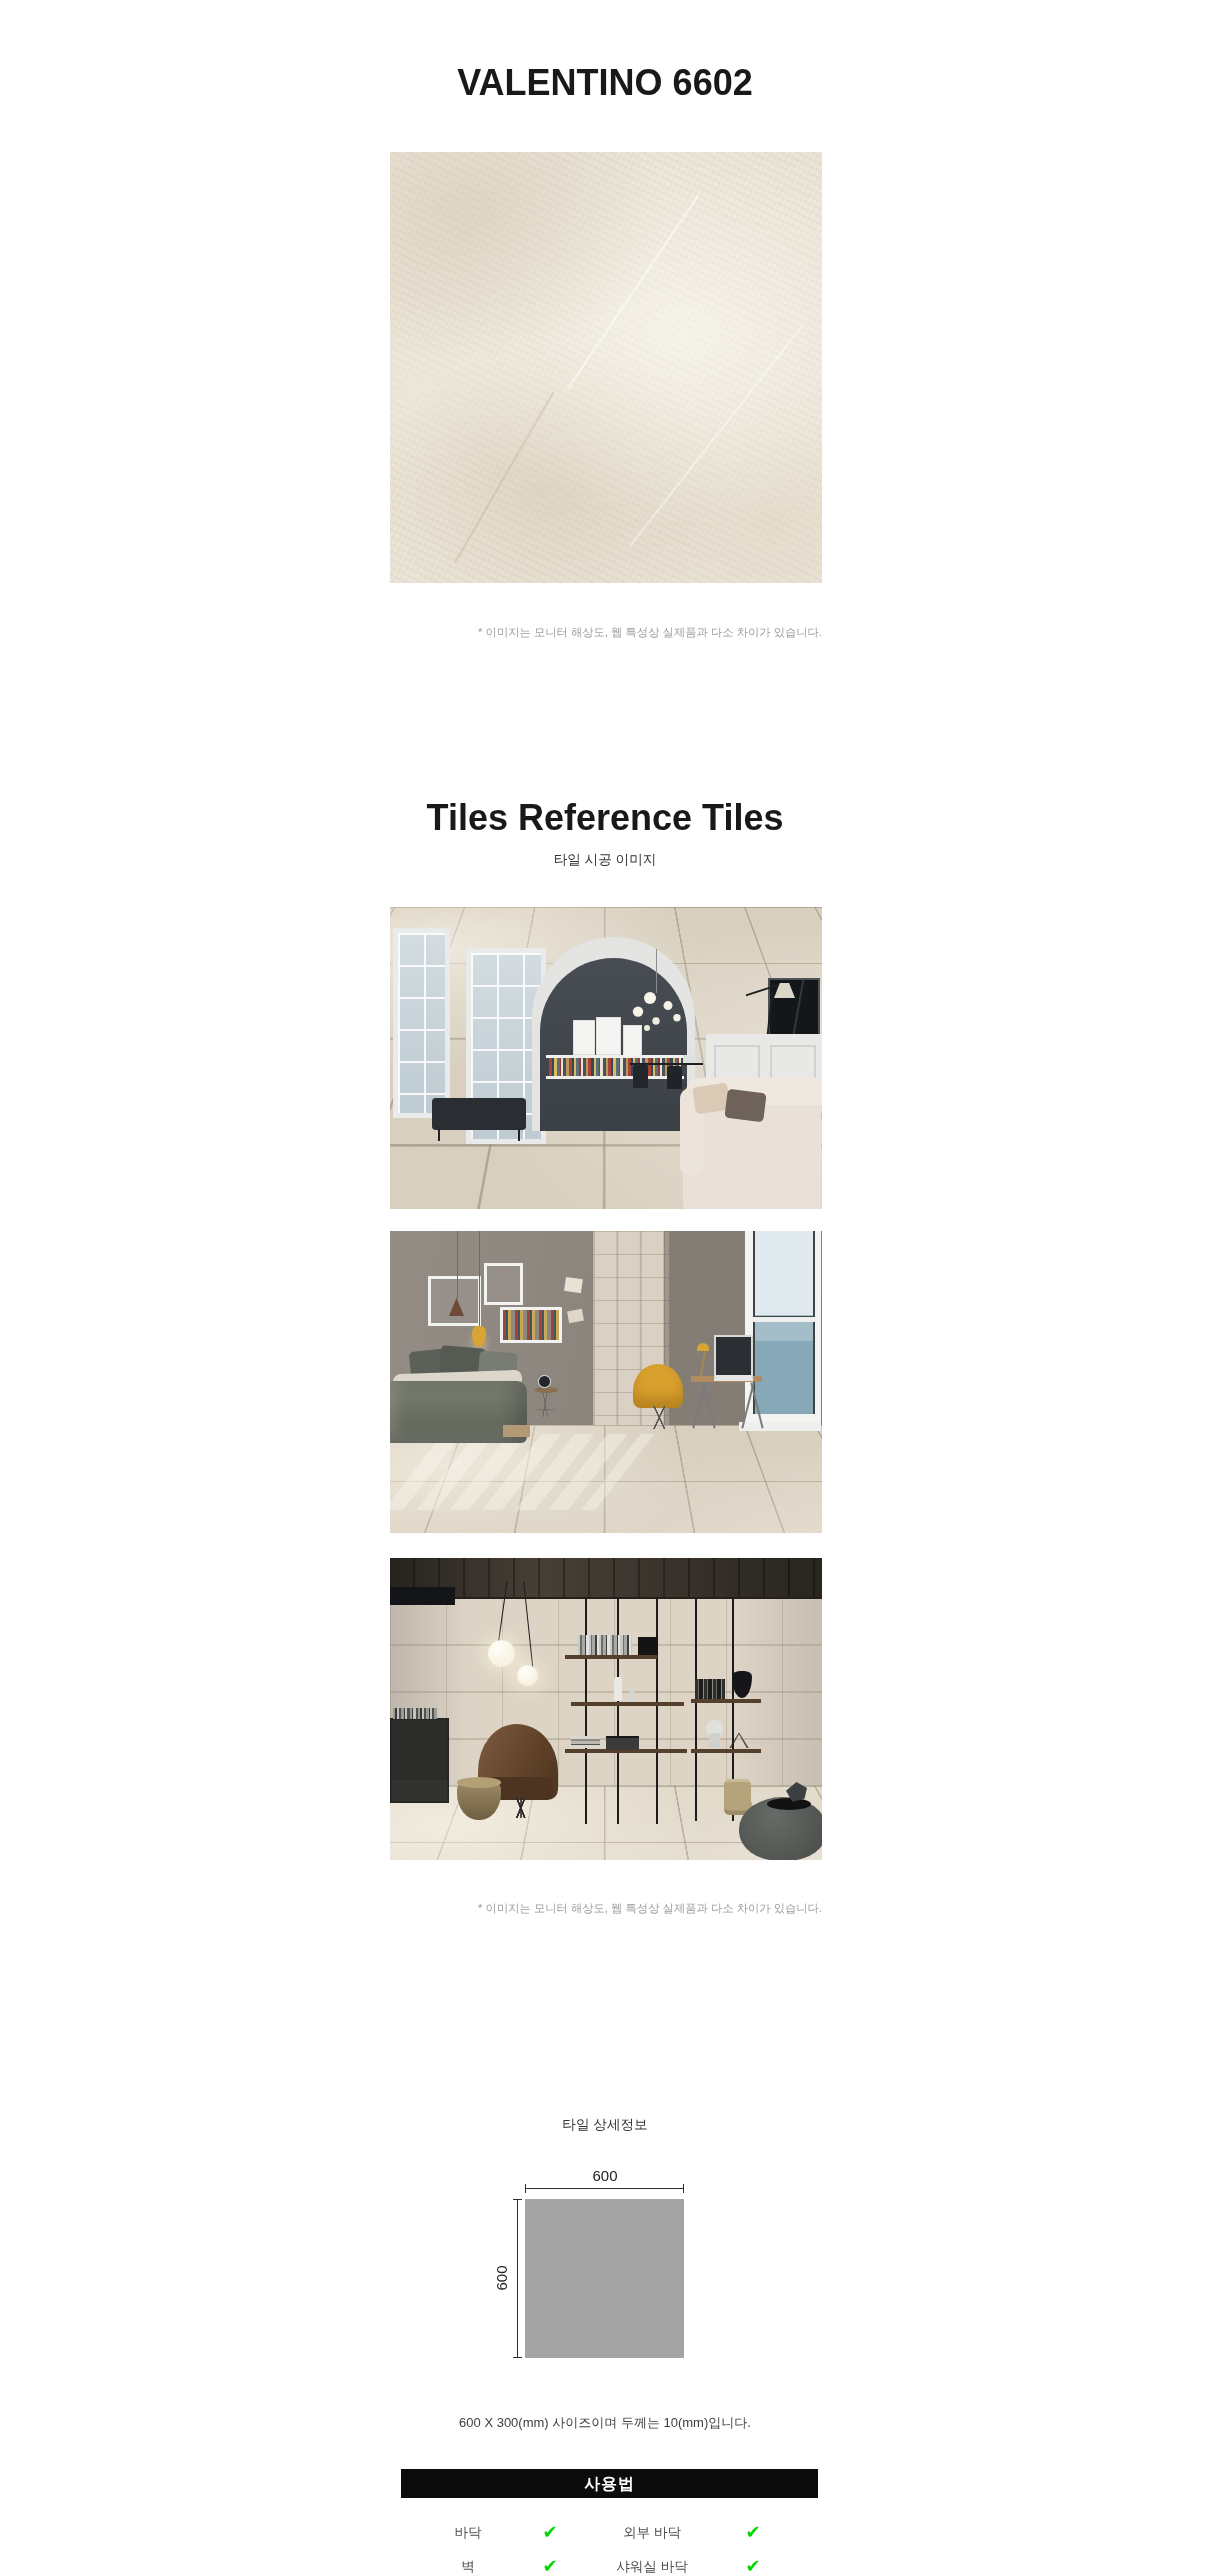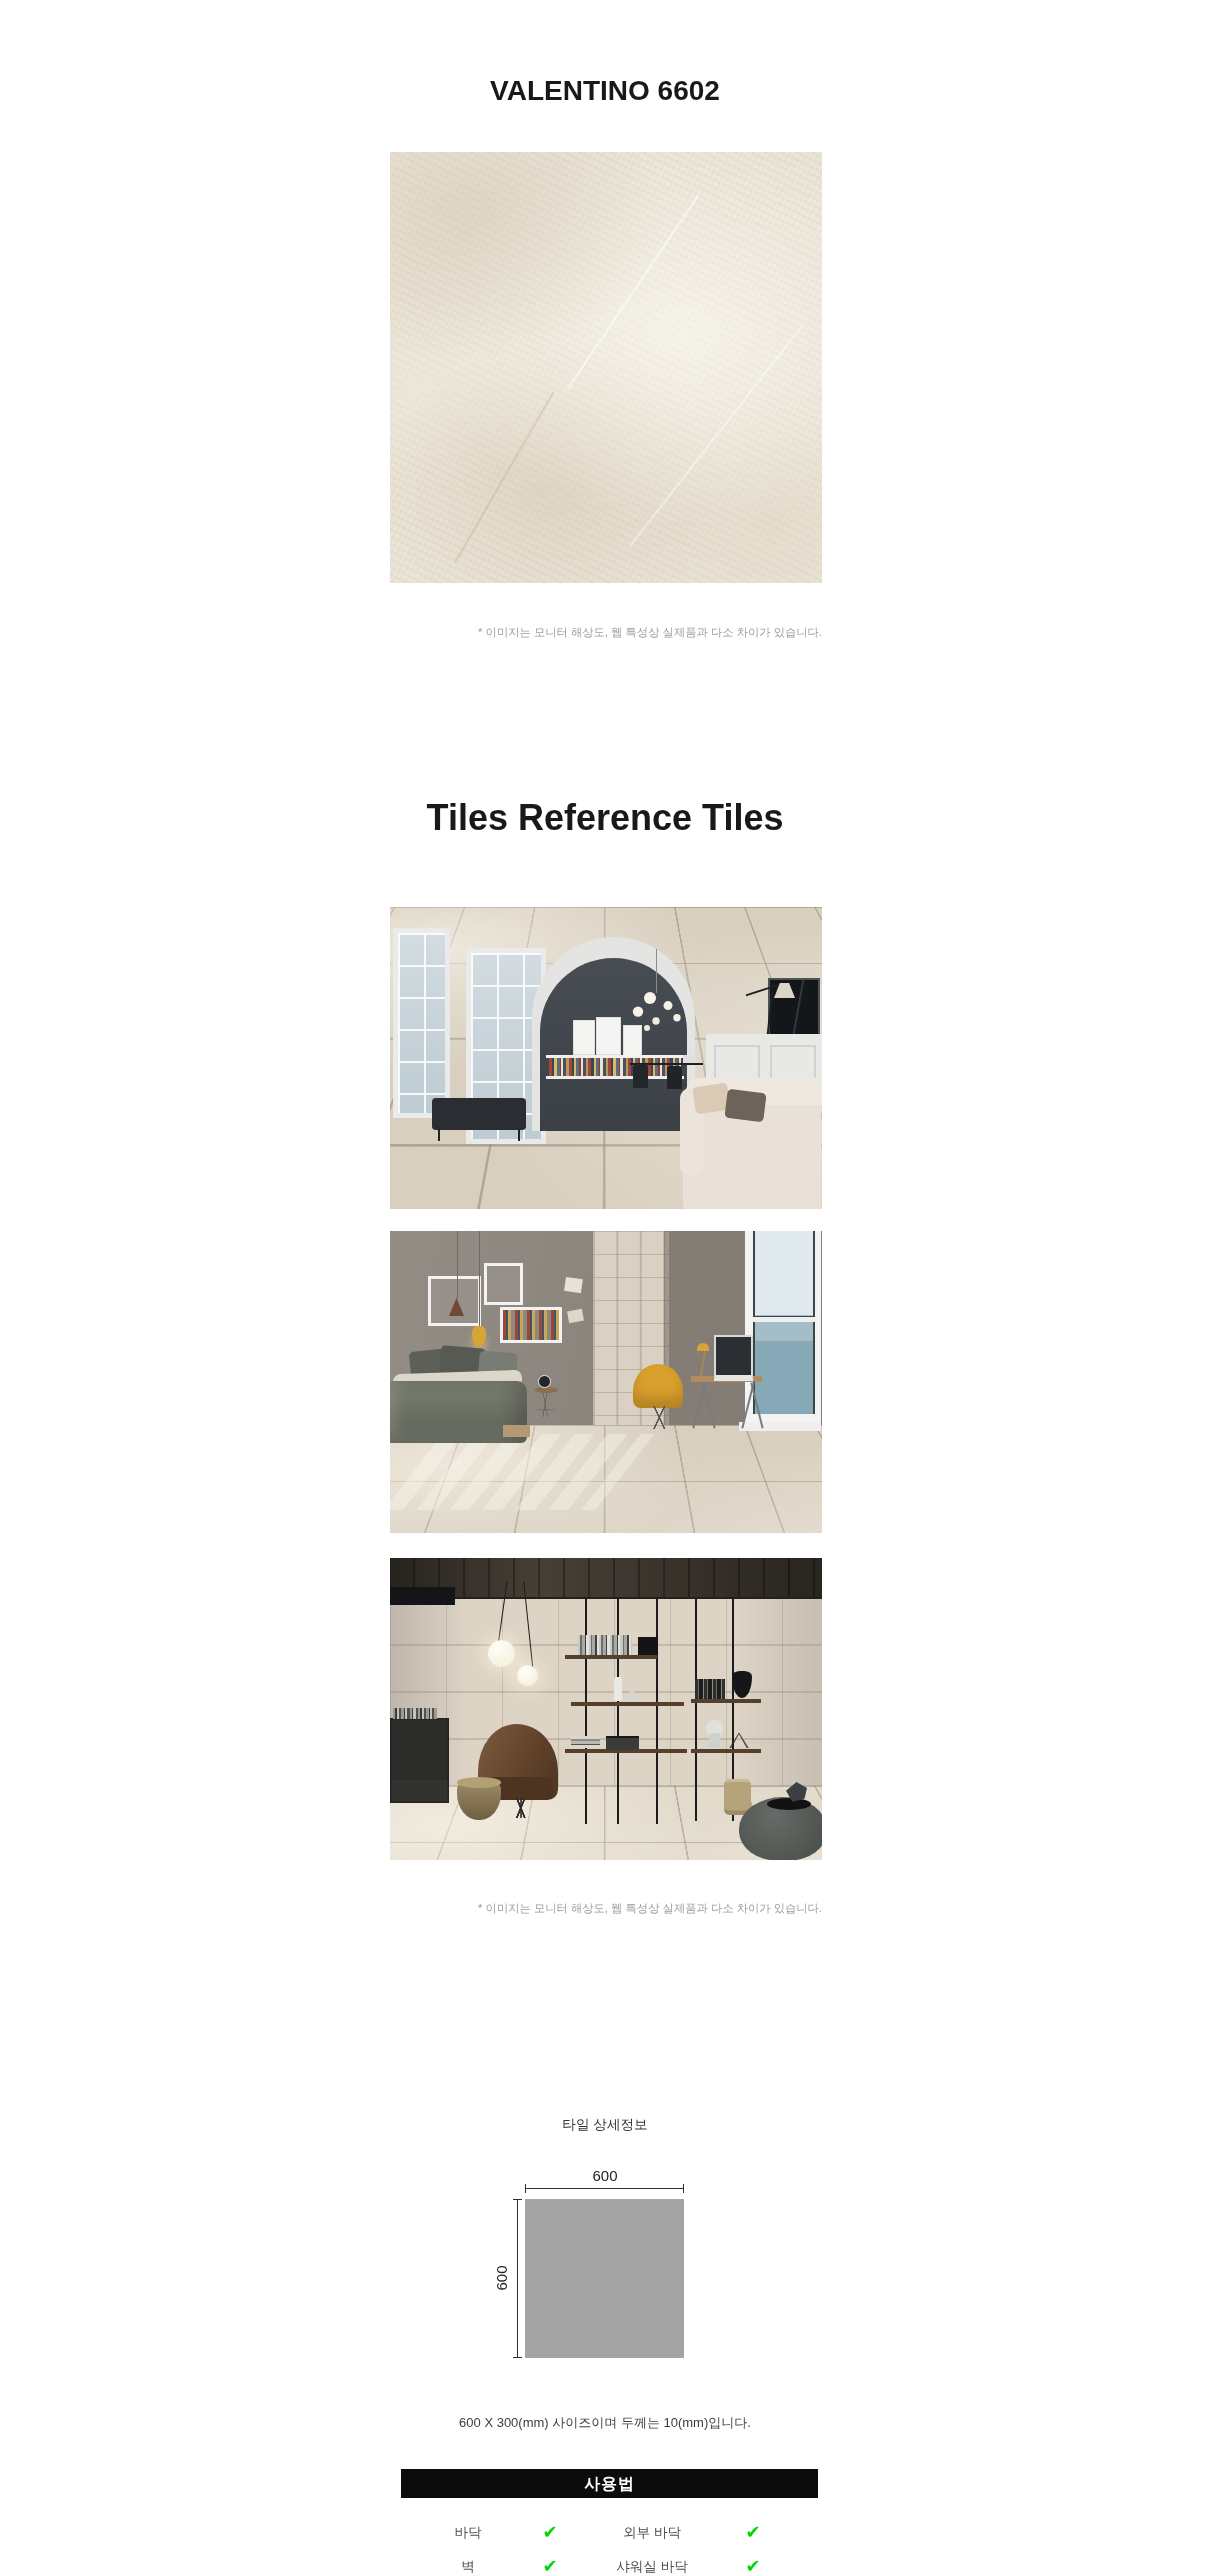--- a/index.html
+++ b/index.html
@@ -1,21 +1,21 @@
 <!DOCTYPE html>
 <html style="font-size:12px"><head>
 <meta charset="utf-8">
 <style>
   html,body{margin:0;padding:0;background:#fff;}
   .page{position:relative;width:1210px;height:2576px;background:#fff;overflow:hidden;
         font-family:"Liberation Sans","DejaVu Sans",sans-serif;}
 
   
   .h-main{position:absolute;left:0;width:1210px;text-align:center;font-weight:700;color:#191919;line-height:1.1;}
-  .h1a{top:76px;font-size:28px;letter-spacing:0px;text-align:center;}
+  .h1a{top:63px;font-size:36px;letter-spacing:0px;text-align:center;}
   .h2a{top:798px;font-size:36px;letter-spacing:0px;}
   .h3a{top:2073px;font-size:36px;letter-spacing:-1.5px;}
   .h-sub{position:absolute;left:0;width:1210px;text-align:center;color:#333;font-size:13.6px;}
   .sub1{top:106px;} .sub2{top:851px;} .sub3{top:2116px;}
 
   .caption{position:absolute;left:390px;width:432px;text-align:right;font-size:11.3px;color:#9c9c9c;margin-top:36px;}
   .cap1{top:589px;} .cap2{top:1865px;}
 
   
   .hero{position:absolute;left:390px;top:152px;width:432px;height:431px;overflow:hidden;
@@ -238,20 +238,21 @@
   <div class="h-main h1a">VALENTINO 6602</div>
 
   <div class="hero">
     <div class="vein vein1"></div>
     <div class="vein vein2"></div>
     <div class="vein vein3"></div>
   </div>
   <div class="caption cap1">* 이미지는 모니터 해상도, 웹 특성상 실제품과 다소 차이가 있습니다.</div>
 
   <div class="h-main h2a">Tiles Reference Tiles</div>
+  <div class="h-sub sub2">타일 시공 이미지</div>
 
   <div class="scene sc1">
     <div class="s1-wall"></div>
     <div class="s1-crown"></div>
     <div class="floor"></div>
     <div class="s1-win s1-win1"></div>
     <div class="s1-win s1-win2"></div>
     <div class="s1-arch">
         <div class="s1-arch-in"></div>
       </div>

